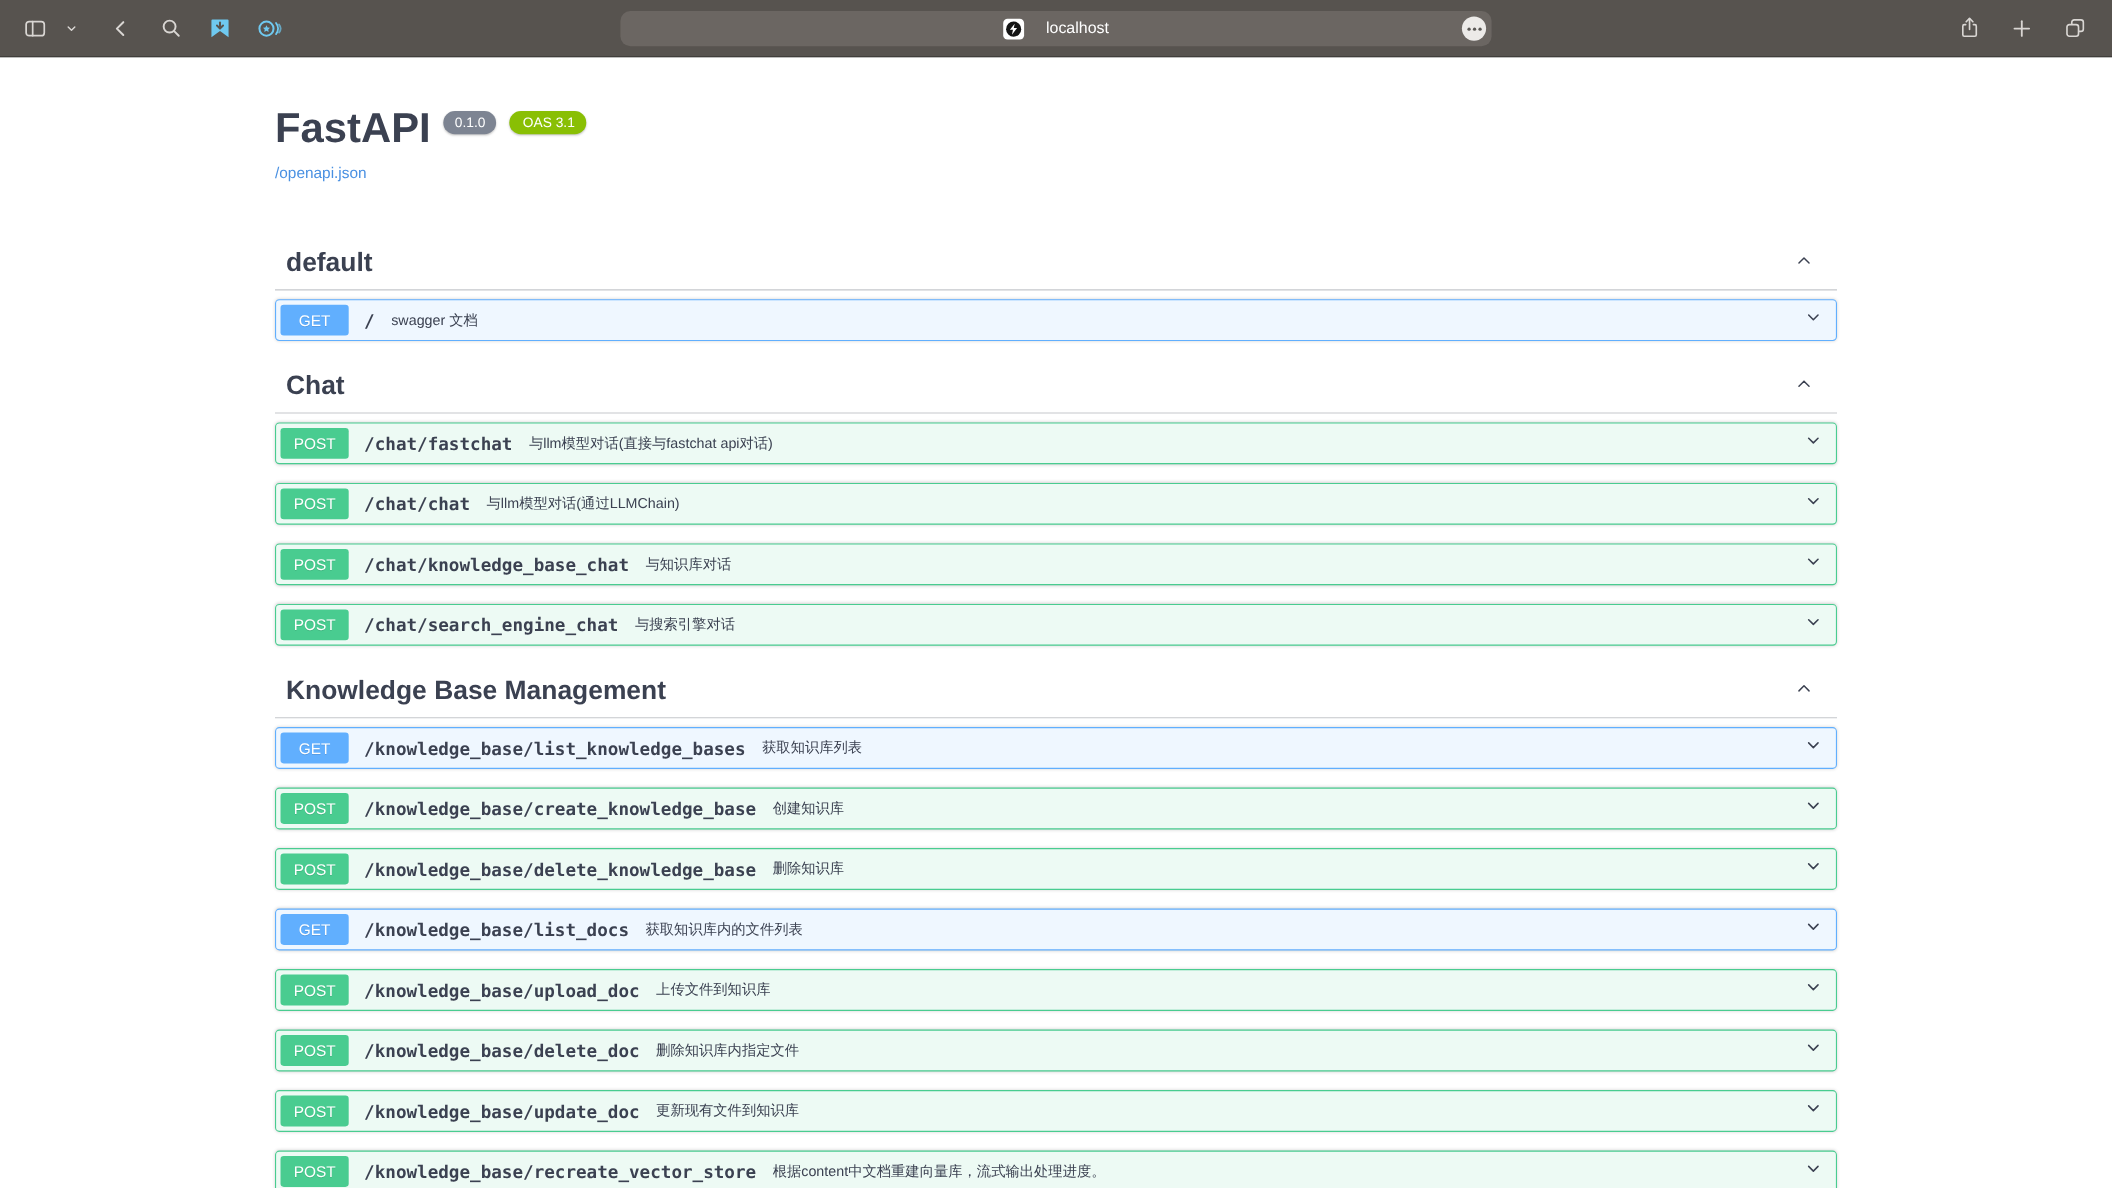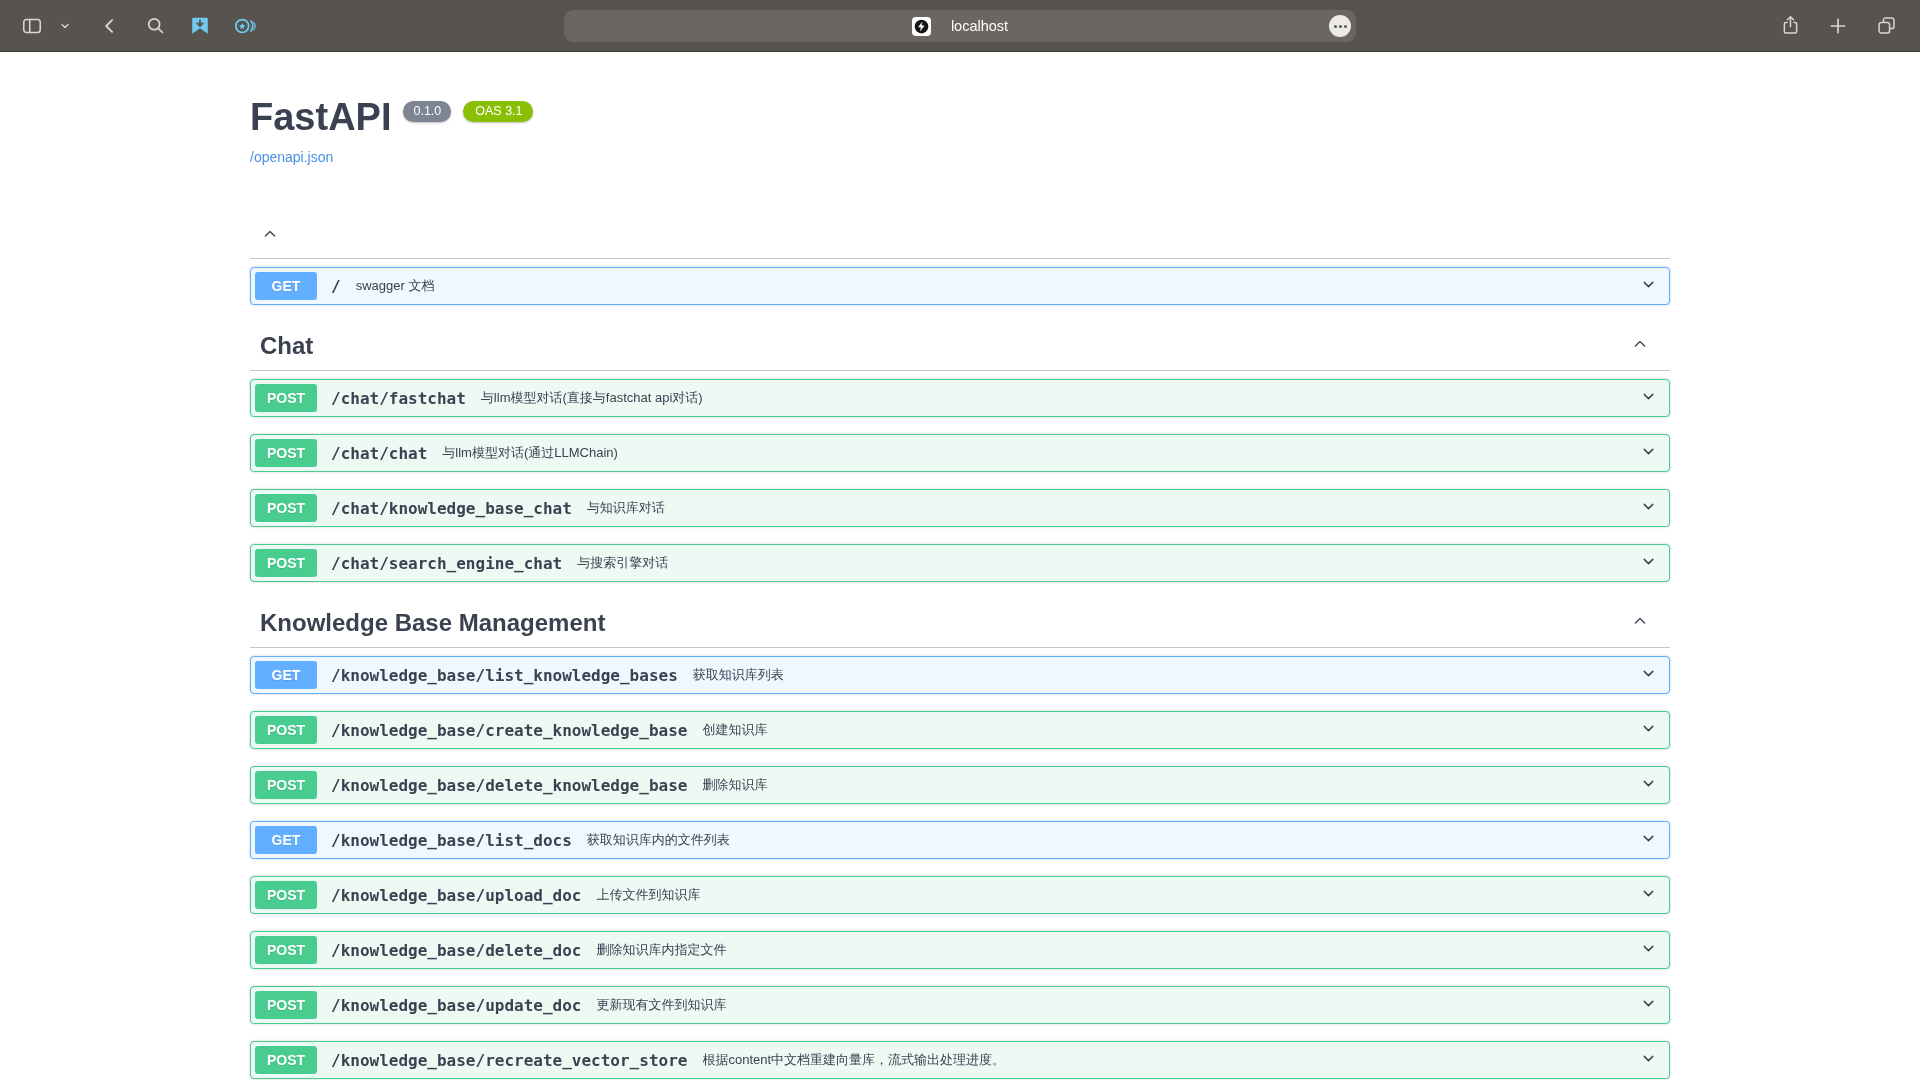--- a/index.html
+++ b/index.html
@@ -132,21 +132,21 @@
   .opblock-get  { background: var(--get_bg,  #eff7ff); border-color: var(--get,  #61affe); }
   .opblock-post { background: var(--post_bg, #edfaf4); border-color: var(--post, #49cc90); }
 
   .method {
     min-width: 62px;
     padding: 6px 8px;
     border-radius: 3px;
     text-align: center;
     color: #fff;
     font-size: 14px;
-    font-weight: 700;
+    font-weight: 400;
     text-shadow: 0 1px 0 rgba(0,0,0,.1);
   }
   .opblock-get  .method { background: var(--get,  #61affe); }
   .opblock-post .method { background: var(--post, #49cc90); }
 
   .path {
     margin-left: 14px;
     font-family: "DejaVu Sans Mono", "Liberation Mono", monospace;
     font-weight: 700;
     font-size: 16px;
@@ -254,20 +254,21 @@
         <h2 class="api-title">FastAPI</h2>
         <span class="badge badge-version">0.1.0</span>
         <span class="badge badge-oas">OAS 3.1</span>
       </div>
       <a class="spec-link">/openapi.json</a>
     </div>
 
     <div class="sections">
   <div class="opblock-tag-section">
     <div class="opblock-tag">
+      <h3>default</h3>
       <span>
         <svg width="20" height="20" viewBox="0 0 24 24" fill="none" stroke="#3b4151" stroke-width="1.6" stroke-linecap="round" stroke-linejoin="round">
           <polyline points="6.5,14.5 12,9 17.5,14.5"></polyline>
         </svg>
       </span>
     </div>
     <div class="endpoints">
   <div class="opblock opblock-get">
     <span class="method">GET</span>
     <span class="path">/</span>

